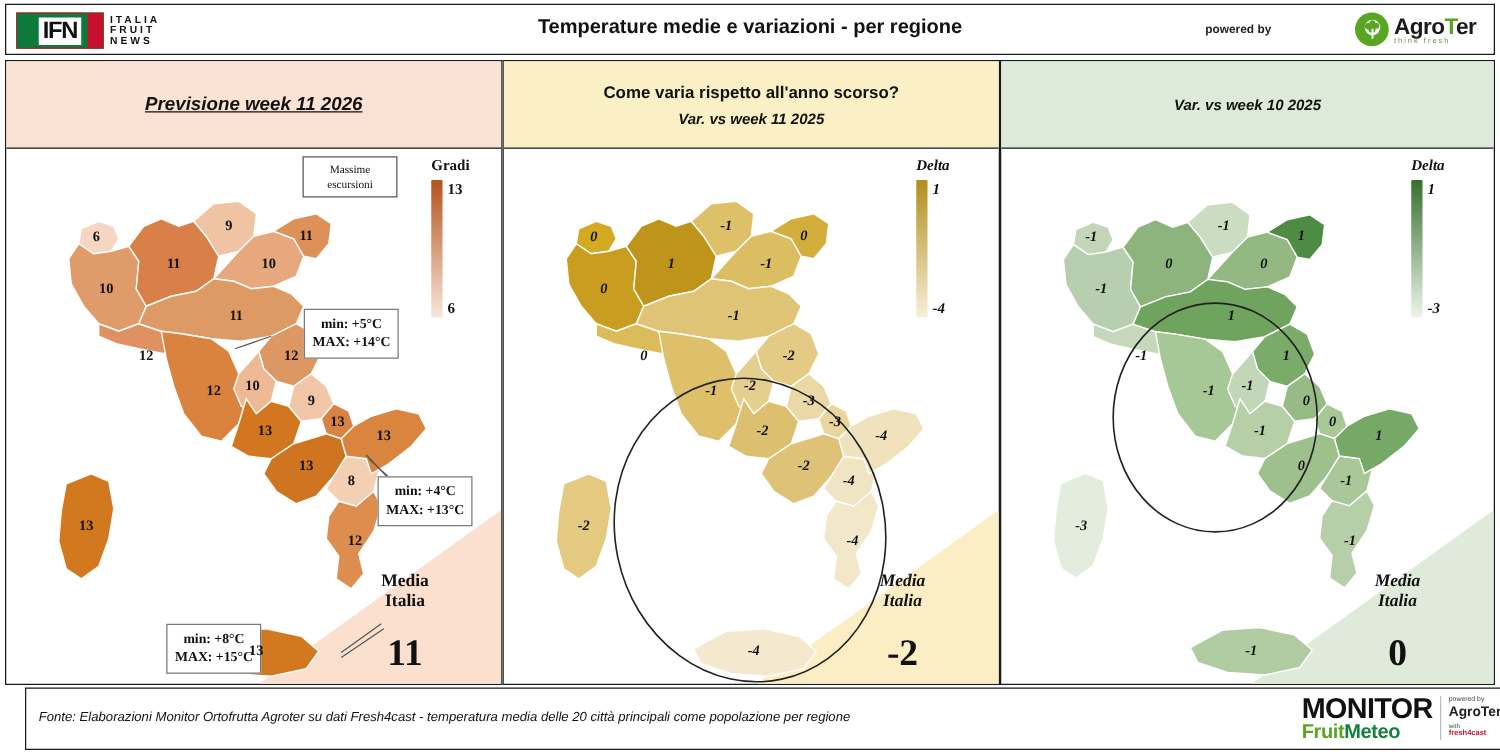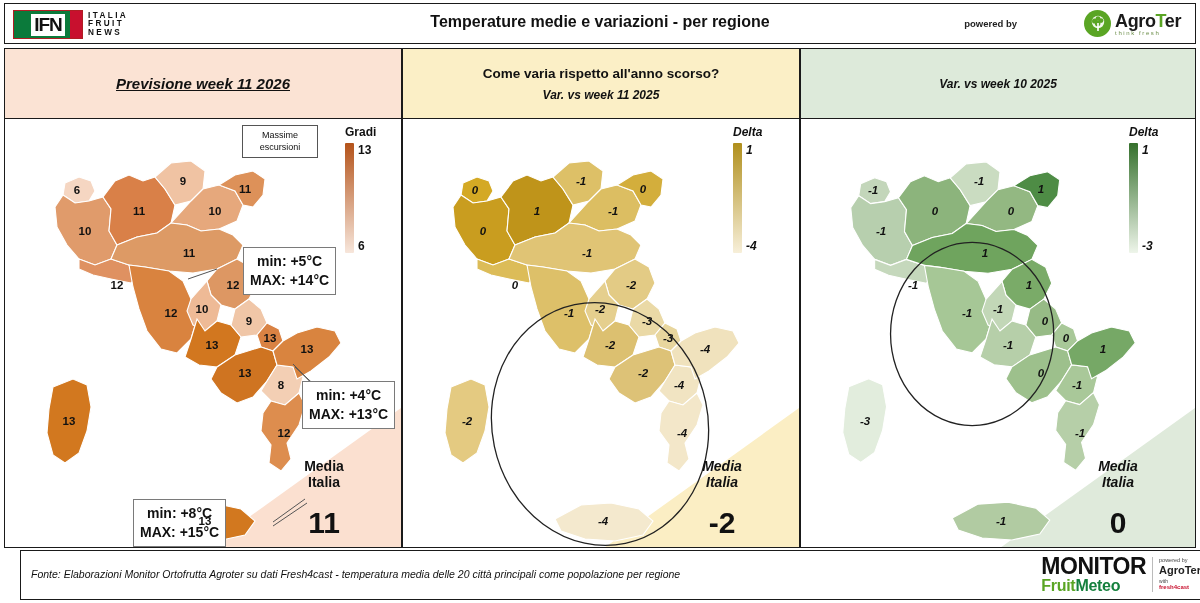--- a/index.html
+++ b/index.html
@@ -40,21 +40,21 @@
 
   .panel-head { height:70px; border-bottom:1px solid #1a1a1a; display:flex;
                 flex-direction:column; align-items:center; justify-content:center; gap:7px; }
   #panel1 .panel-head { background:#fbe3d4; }
   #panel2 .panel-head { background:#fbefc6; }
   #panel3 .panel-head { background:#ddeada; }
   .head-l1 { font-size:13.5px; font-weight:bold; color:#111; }
   .head-l1.u { font-style:italic; text-decoration:underline; font-size:15px; }
   .head-l2 { font-size:12px; font-weight:bold; font-style:italic; color:#111; }
 
-  .panel-body { position:relative; height:429px; overflow:hidden; }
+  .panel-body { position:relative; height:429px; overflow:hidden;font-family:Liberation Serif, serif; }
 
   
   .corner { position:absolute; right:0; bottom:0; width:195px; height:140px; }
   #panel1 .corner-tri { fill:#fbe0d0; }
   #panel2 .corner-tri { fill:#fbeec4; }
   #panel3 .corner-tri { fill:#dfeadb; }
   .media-lbl { position:absolute; right:22px; bottom:58px; width:110px; text-align:center;
                font-size:14px; font-weight:bold; font-style:italic; color:#111; line-height:1.15; }
   #panel1 .media-lbl { font-style:normal; }
   .media-val { position:absolute; right:22px; bottom:8px; width:110px; text-align:center;
@@ -65,21 +65,21 @@
   .legend-title { font-size:12px; font-weight:bold; color:#111; text-align:center; }
   #panel2 .legend-title, #panel3 .legend-title { font-style:italic; }
   .legend-bar-wrap { display:flex; align-items:stretch; gap:4px; margin-top:4px; }
   .legend-bar { width:9px; height:110px; border-radius:1px; }
   .legend-ticks { display:flex; flex-direction:column; justify-content:space-between;
                   font-size:12px; font-weight:bold; color:#111; }
   #panel2 .legend-ticks, #panel3 .legend-ticks { font-style:italic; }
 
   
   .callout { position:absolute; border:1px solid #7a7a7a; background:#fff;
-             font-size:14px; font-weight:bold; color:#111; text-align:center;
+             font-size:11px; font-weight:bold; color:#111; text-align:center;
              padding:4px 6px; line-height:1.35; white-space:nowrap; }
   .boxlabel { position:absolute; border:1px solid #555; background:#fff;
               font-size:9px; color:#111; text-align:center; padding:4px 7px; line-height:1.3; }
 
   
   .vlab { position:absolute; font-size:11.5px; font-weight:bold; color:#111;
           transform:translate(-50%,-50%); white-space:nowrap; }
   #panel2 .vlab, #panel3 .vlab { font-style:italic; }
   .map-svg { position:absolute; left:0; top:0; }
 

